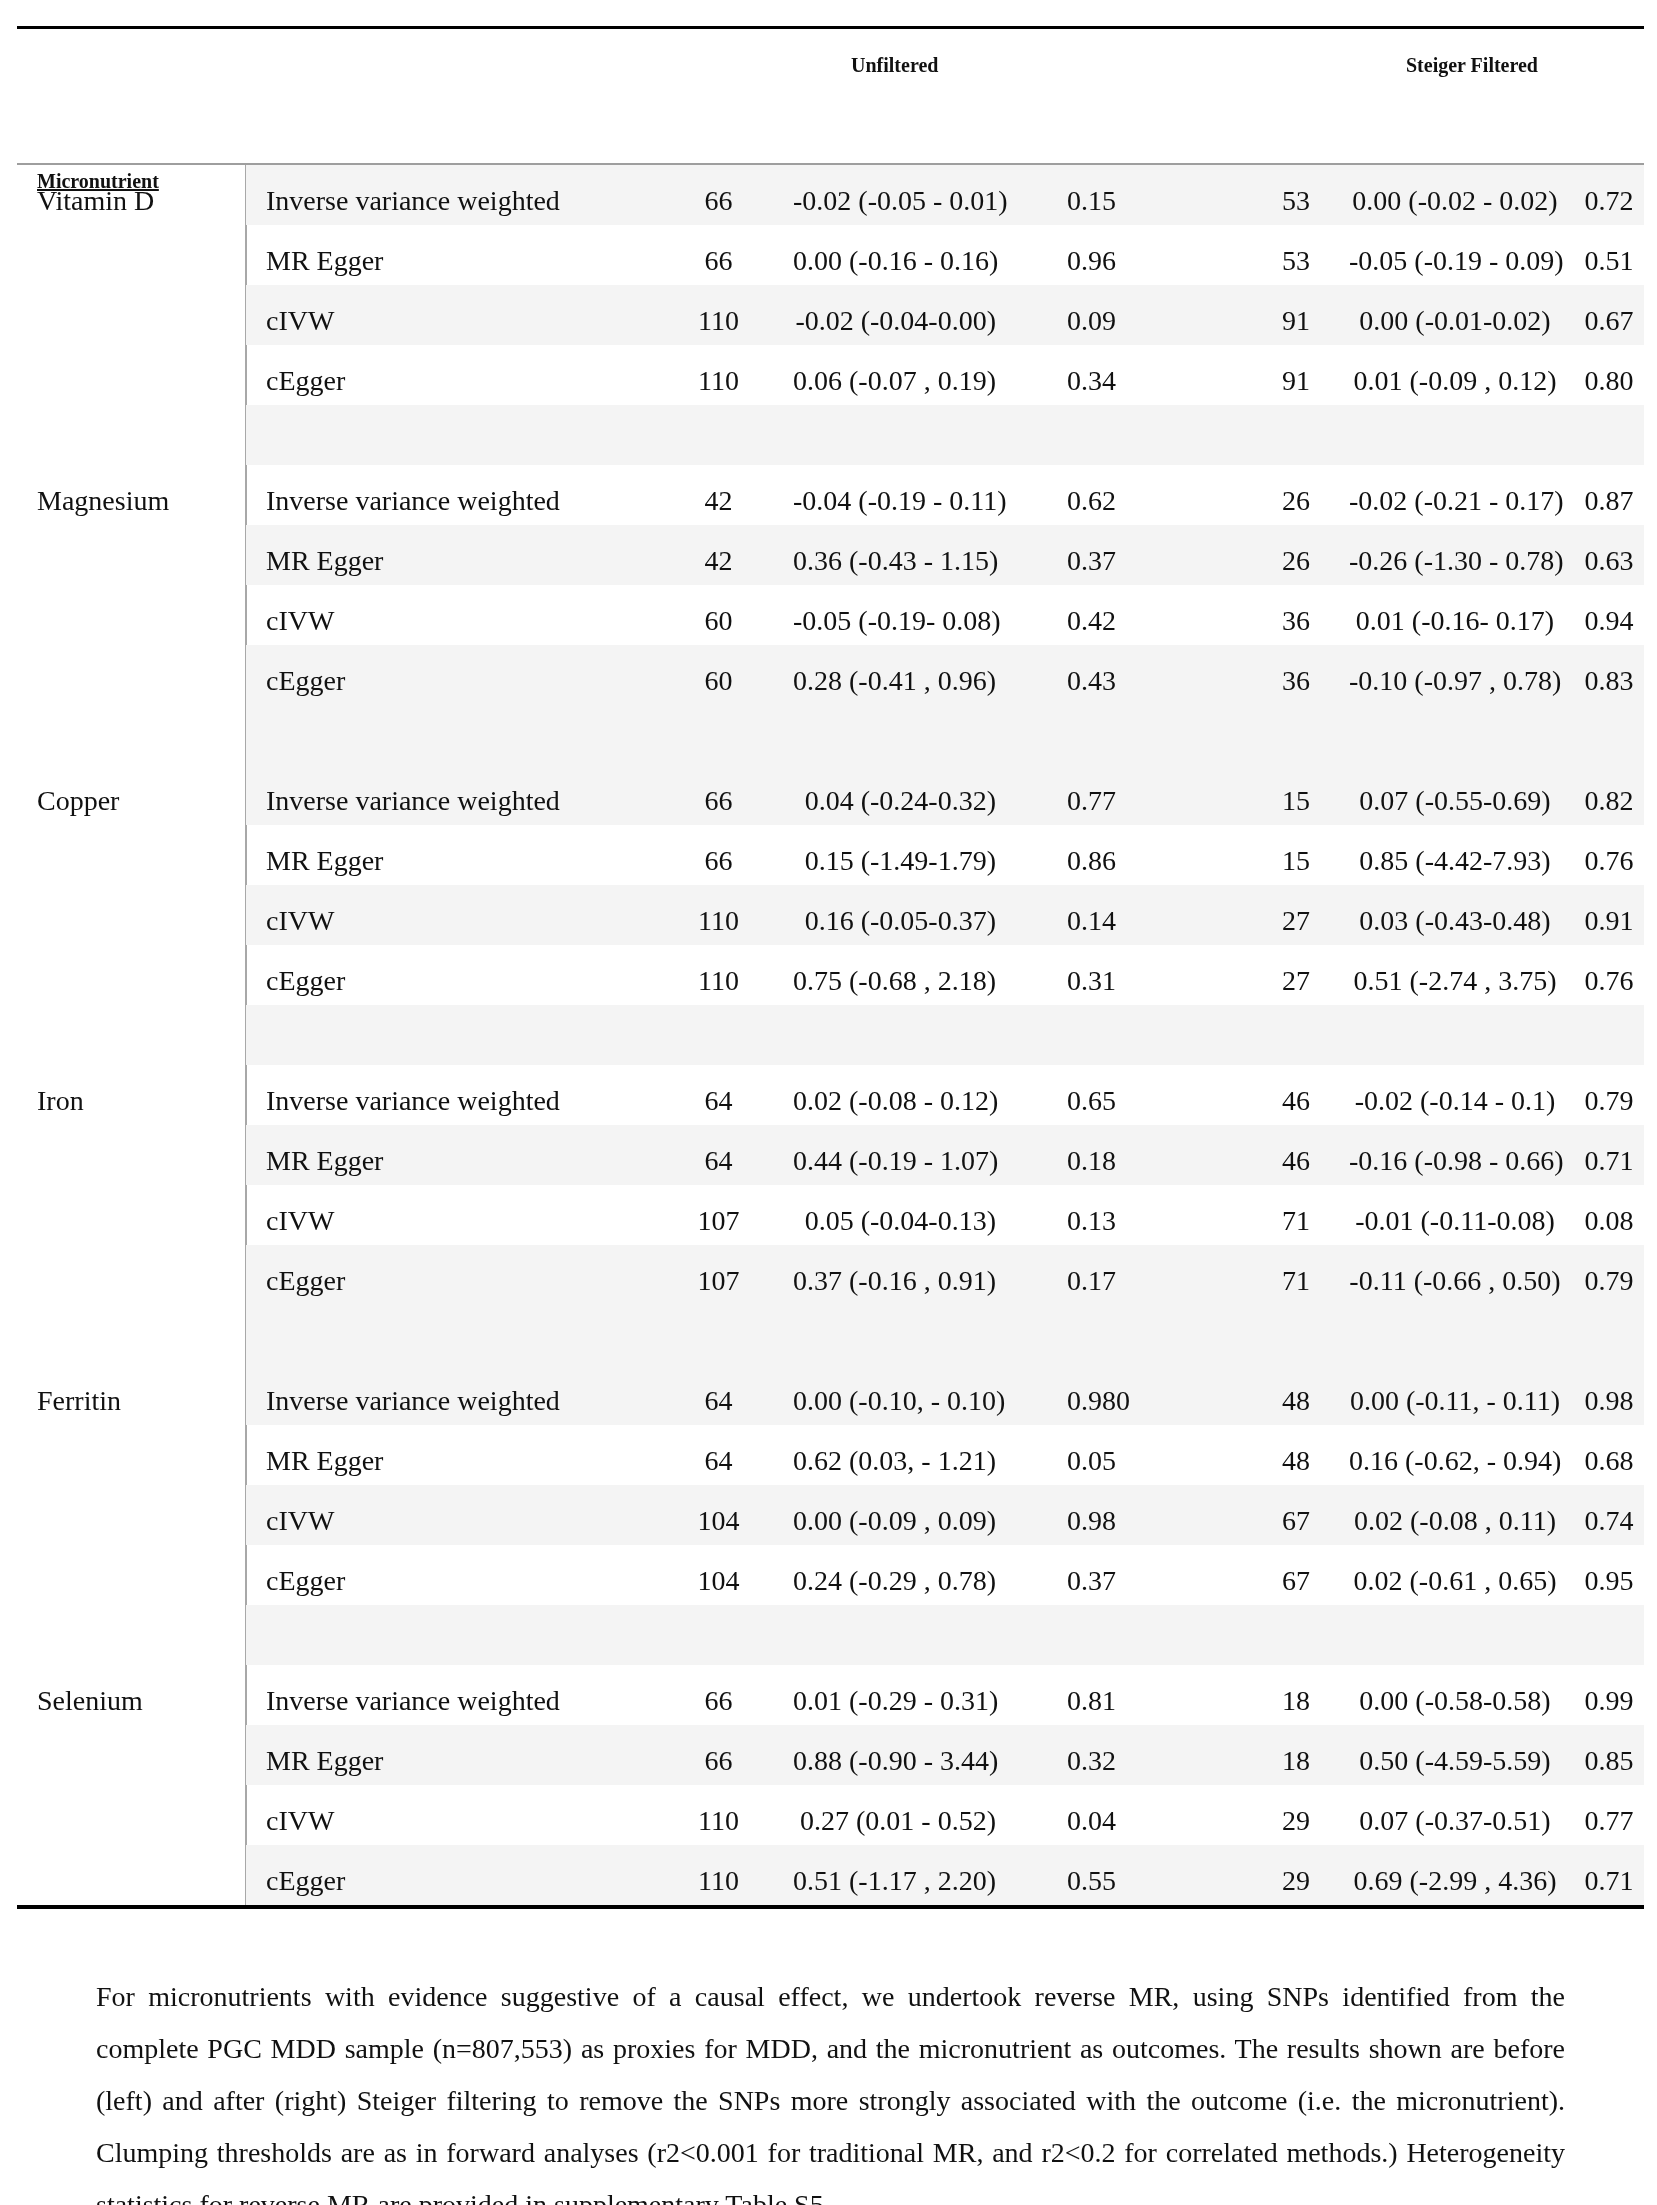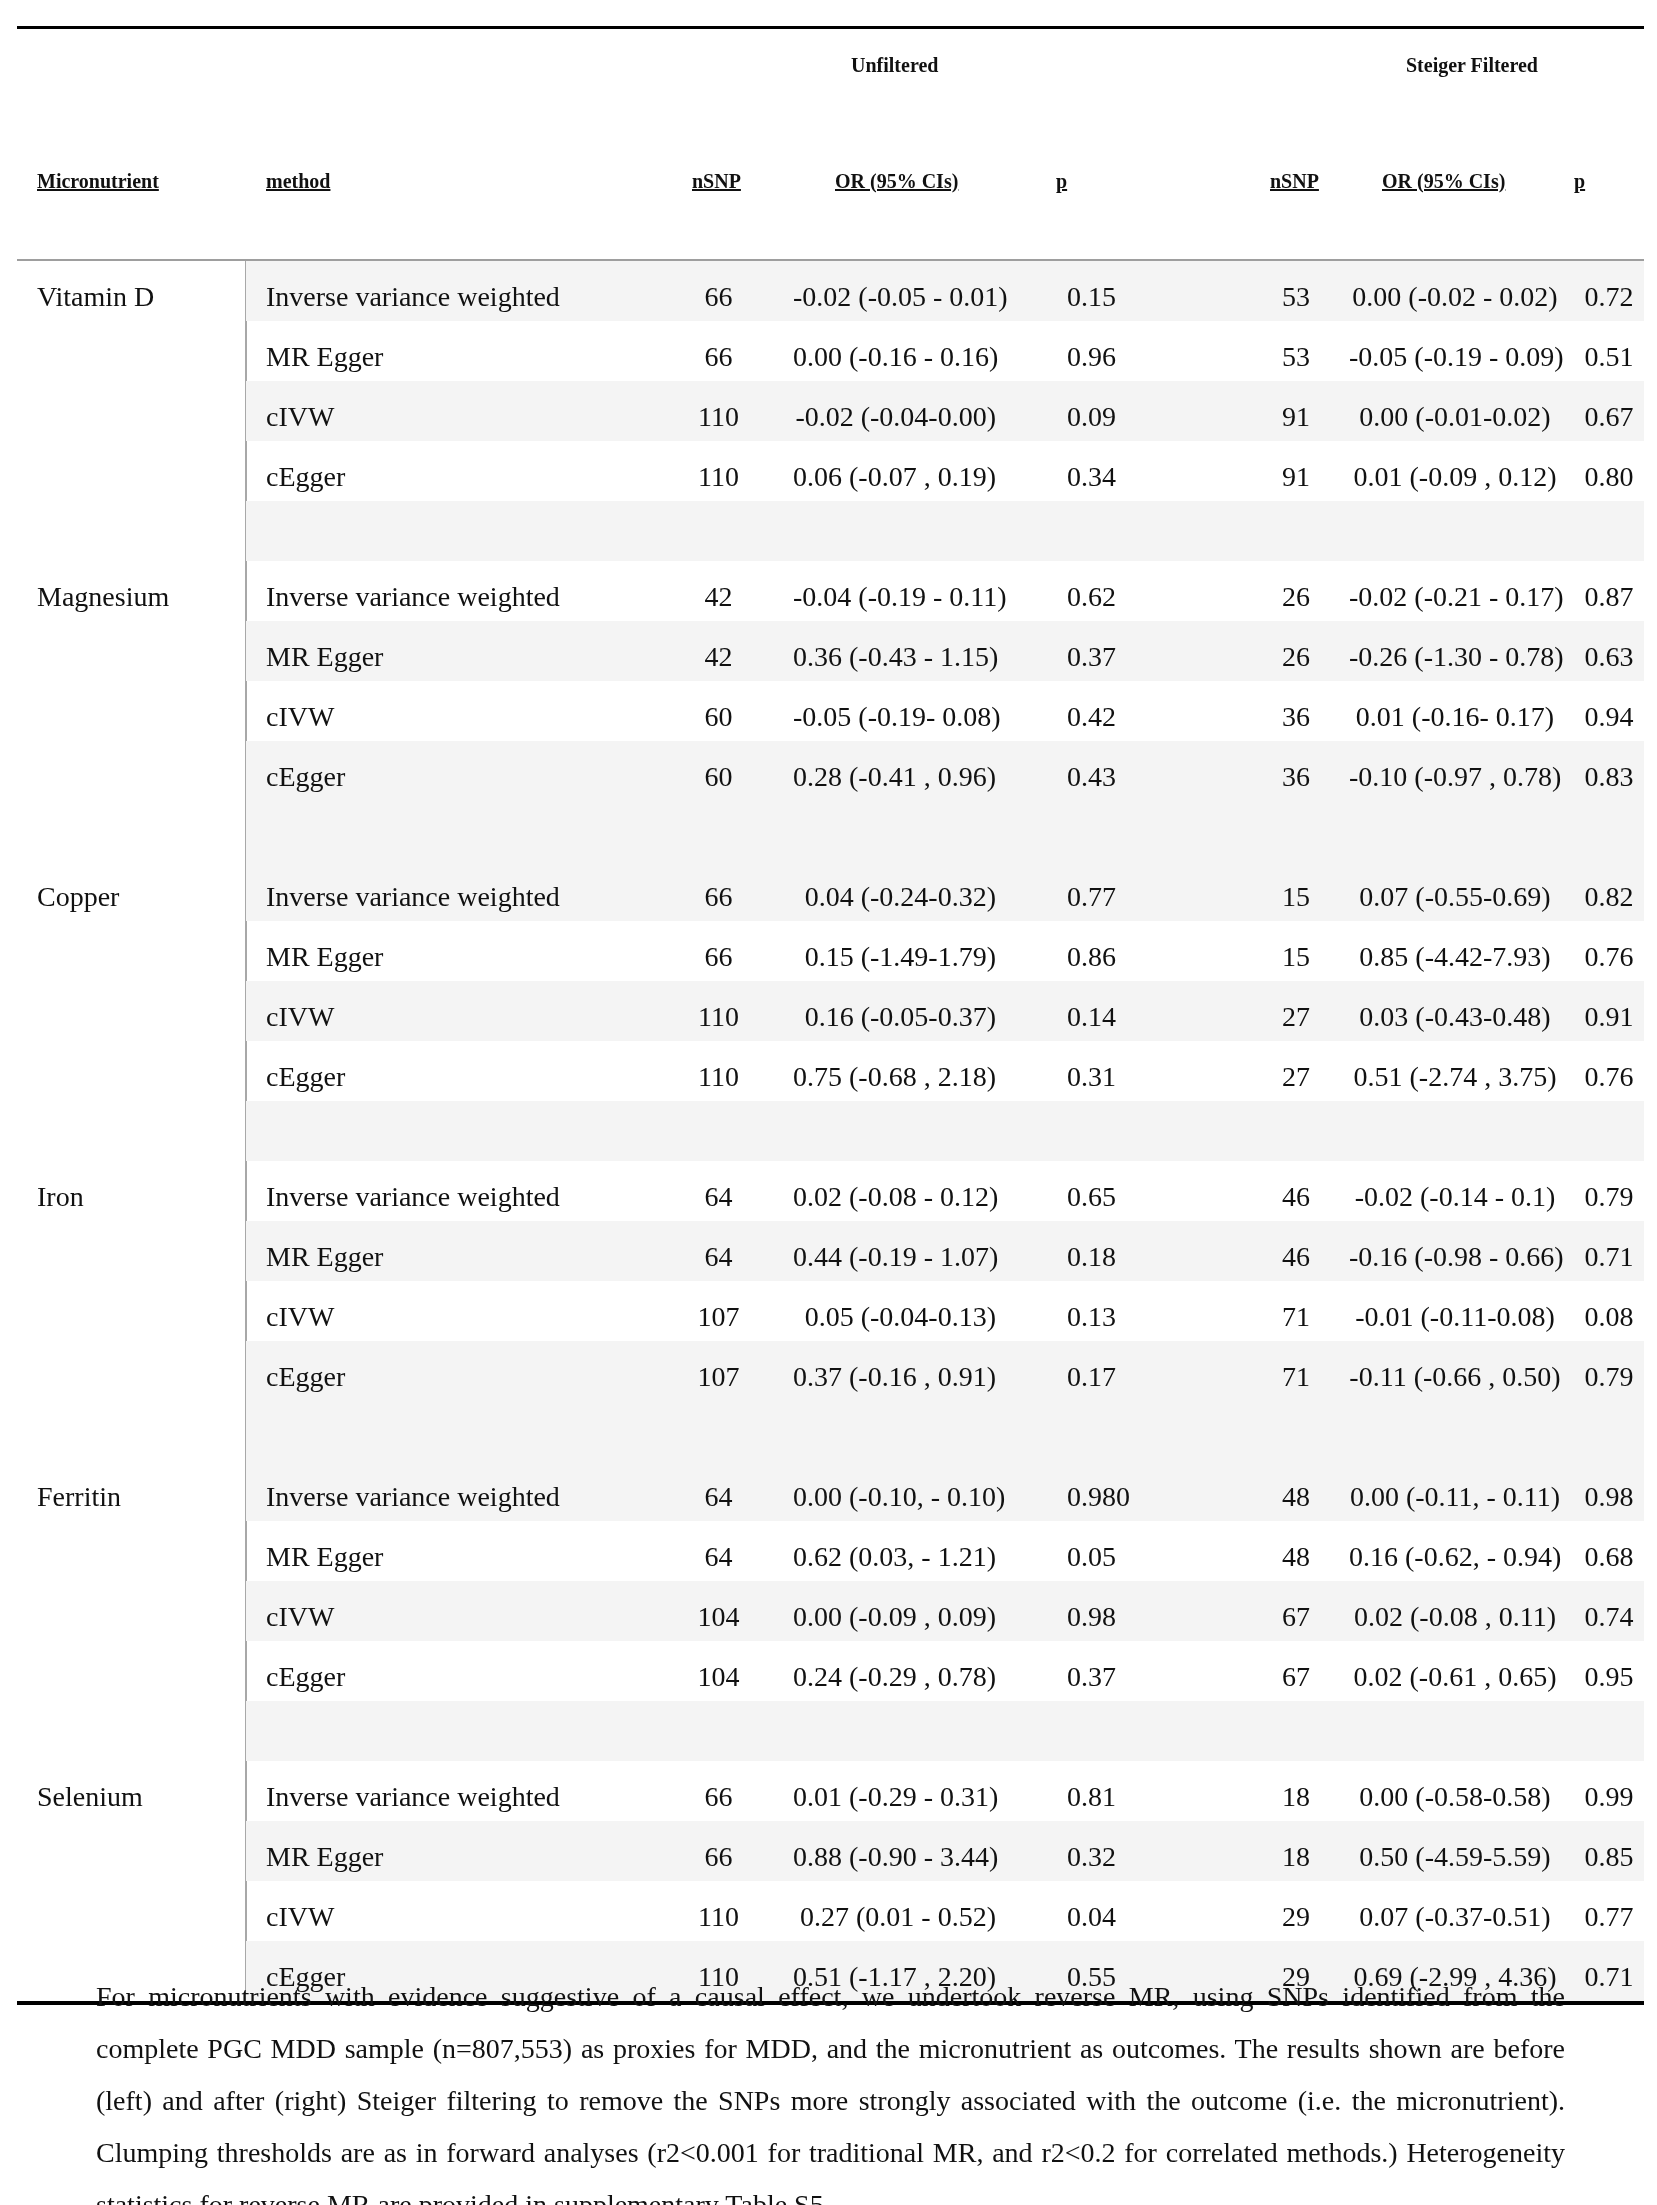--- a/index.html
+++ b/index.html
@@ -3,21 +3,21 @@
 <meta charset="utf-8">
 <style>
   html, body { margin: 0; padding: 0; background: #ffffff; }
   body {
     width: 1658px; height: 2234px; position: relative; overflow: hidden;
     font-family: "Liberation Serif", "DejaVu Serif", serif; color: #111;
   }
   .table-wrap { position: absolute; left: 17px; top: 25.6px; width: 1627px; }
   .rule-top { height: 3.1px; background: #000; }
   .rule-bottom { height: 4px; background: #000; }
-  .head-band { position: relative; height: 230px; }
+  .head-band { position: relative; height: 134px; }
   .head-band .grp { position: absolute; top: 25.6px; font-weight: bold; font-size: 20px; }
   .head-band .col { position: absolute; top: 141px; font-weight: bold; font-size: 20px; text-decoration: underline; }
   .head-rule { height: 2.6px; background: #9e9e9e; }
   .row { position: relative; height: 60px; font-size: 28px; }
   .row.shade { background: transparent; }
   .row .bg { position: absolute; left: 229px; right: 0; top: 0; bottom: 0; }
   .row.shade .bg { background: #f4f4f4; }
   .row .cell { position: absolute; top: 19.4px; white-space: nowrap; }
   .row .nut { left: 20px; }
   .row .meth { left: 249px; }

